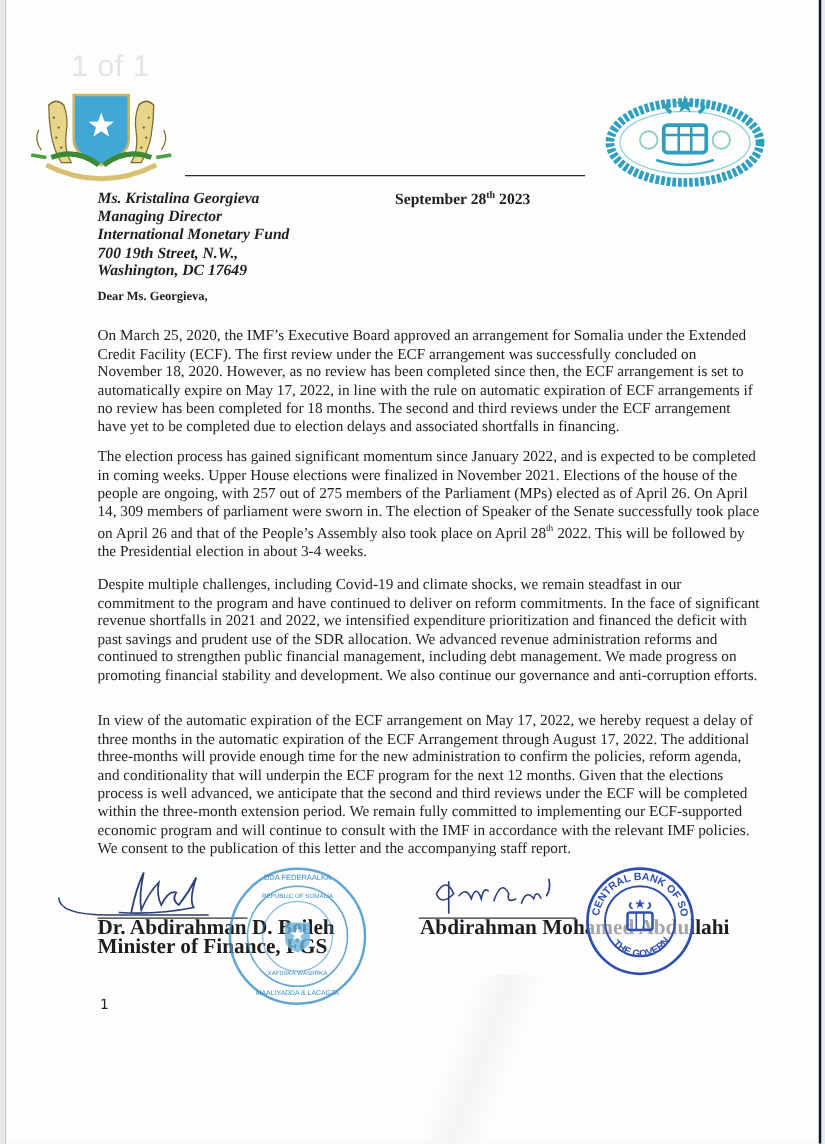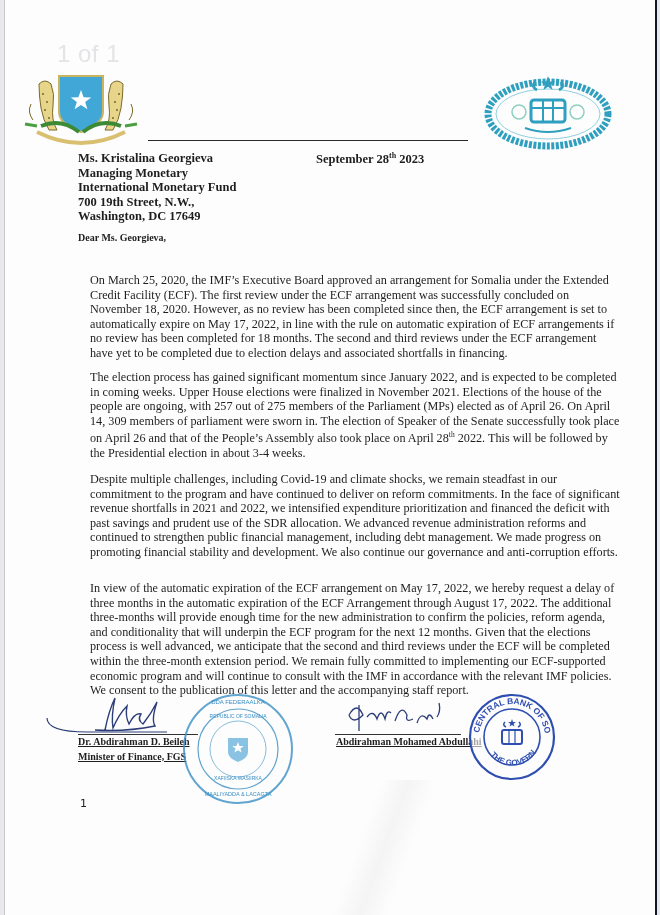--- a/index.html
+++ b/index.html
@@ -24,34 +24,34 @@
   .coat-of-arms { position: absolute; left: 16px; top: 64px; width: 120px; height: 85px; }
   .cbs-logo { position: absolute; left: 474px; top: 72px; width: 138px; height: 78px; }
   .header-rule {
     position: absolute; left: 143px; top: 140px; width: 320px; height: 0;
     border-top: 1.5px solid #2a2a2a;
   }
   .date { position: absolute; left: 311px; top: 151px; font-weight: bold; font-size: 12.5px; }
   .date sup { font-size: 8px; }
   .addressee {
     position: absolute; left: 73px; top: 151px;
-    font-weight: bold; font-size: 12.5px; line-height: 14.6px;
+    font-weight: bold; font-size: 12.5px; line-height: 14.6px; font-style: italic;
   }
   .salutation { position: absolute; left: 73px; top: 232px; font-weight: bold; font-size: 10px; }
   .para {
     position: absolute; left: 73px; width: 530px;
-    font-size: 12.2px; line-height: 14.6px; margin: 12px;
+    font-size: 12.2px; line-height: 14.6px; margin: 0;
   }
   .para sup { font-size: 7.5px; }
   .p1 { top: 261px; }
   .p2 { top: 358px; }
   .p3 { top: 460px; }
   .p4 { top: 569px; }
   .sig-rule { position: absolute; height: 0; border-top: 1.2px solid #333; }
-  .sig-name { position: absolute; font-weight: bold; font-size: 10px; line-height: 14.6px; text-decoration: underline; }
+  .sig-name { position: absolute; font-weight: bold; font-size: 17px; line-height: 14.6px; }
   .sig-mark { position: absolute; }
   .stamp { position: absolute; }
   .page-number {
     position: absolute; left: 75px; top: 797px;
     font-family: "DejaVu Sans", "Liberation Sans", sans-serif; font-size: 11px; color: #222;
   }
   .shadow-fold {
     position: absolute; left: 300px; top: 780px; width: 140px; height: 135px;
     background: linear-gradient(110deg, rgba(0,0,0,0) 40%, rgba(0,0,0,0.035) 55%, rgba(0,0,0,0) 70%);
   }
@@ -103,21 +103,21 @@
     <circle cx="98" cy="40" r="7" fill="none" stroke="#8fcfc0" stroke-width="1.5"></circle>
     <path d="M46 56 q23 8 46 0" stroke="#2f9fbf" stroke-width="2" fill="none"></path>
   </svg>
 
   <div class="header-rule"></div>
 
   <div class="date"><span>September 28</span><sup>th</sup><span> 2023</span></div>
 
   <div class="addressee">
     <div>Ms. Kristalina Georgieva</div>
-    <div>Managing Monetary</div>
+    <div>Managing Director</div>
     <div>International Monetary Fund</div>
     <div>700 19th Street, N.W.,</div>
     <div>Washington, DC 17649</div>
   </div>
 
   <div class="salutation">Dear Ms. Georgieva,</div>
 
   <p class="para p1">On March 25, 2020, the IMF’s Executive Board approved an arrangement for Somalia under the Extended Credit Facility (ECF). The first review under the ECF arrangement was successfully concluded on November 18, 2020. However, as no review has been completed since then, the ECF arrangement is set to automatically expire on May 17, 2022, in line with the rule on automatic expiration of ECF arrangements if no review has been completed for 18 months. The second and third reviews under the ECF arrangement have yet to be completed due to election delays and associated shortfalls in financing.</p>
   <p class="para p2"><span>The election process has gained significant momentum since January 2022, and is expected to be completed in coming weeks. Upper House elections were finalized in November 2021. Elections of the house of the people are ongoing, with 257 out of 275 members of the Parliament (MPs) elected as of April 26. On April 14, 309 members of parliament were sworn in. The election of Speaker of the Senate successfully took place on April 26 and that of the People’s Assembly also took place on April 28</span><sup>th</sup><span> 2022. This will be followed by the Presidential election in about 3-4 weeks.</span></p>
   <p class="para p3">Despite multiple challenges, including Covid-19 and climate shocks, we remain steadfast in our commitment to the program and have continued to deliver on reform commitments. In the face of significant revenue shortfalls in 2021 and 2022, we intensified expenditure prioritization and financed the deficit with past savings and prudent use of the SDR allocation. We advanced revenue administration reforms and continued to strengthen public financial management, including debt management. We made progress on promoting financial stability and development. We also continue our governance and anti-corruption efforts.</p>

